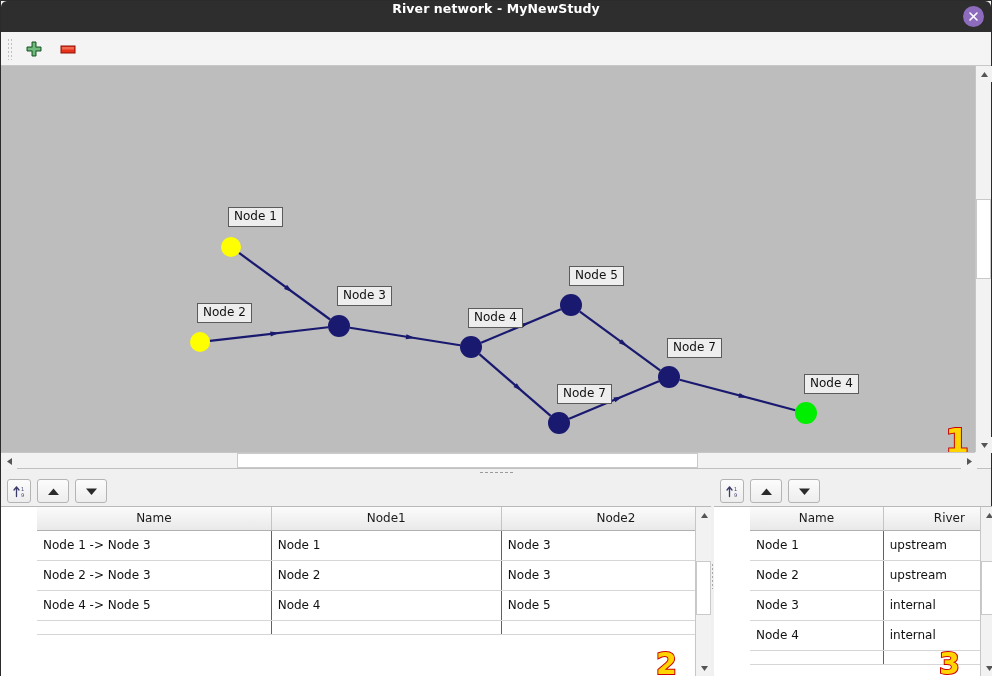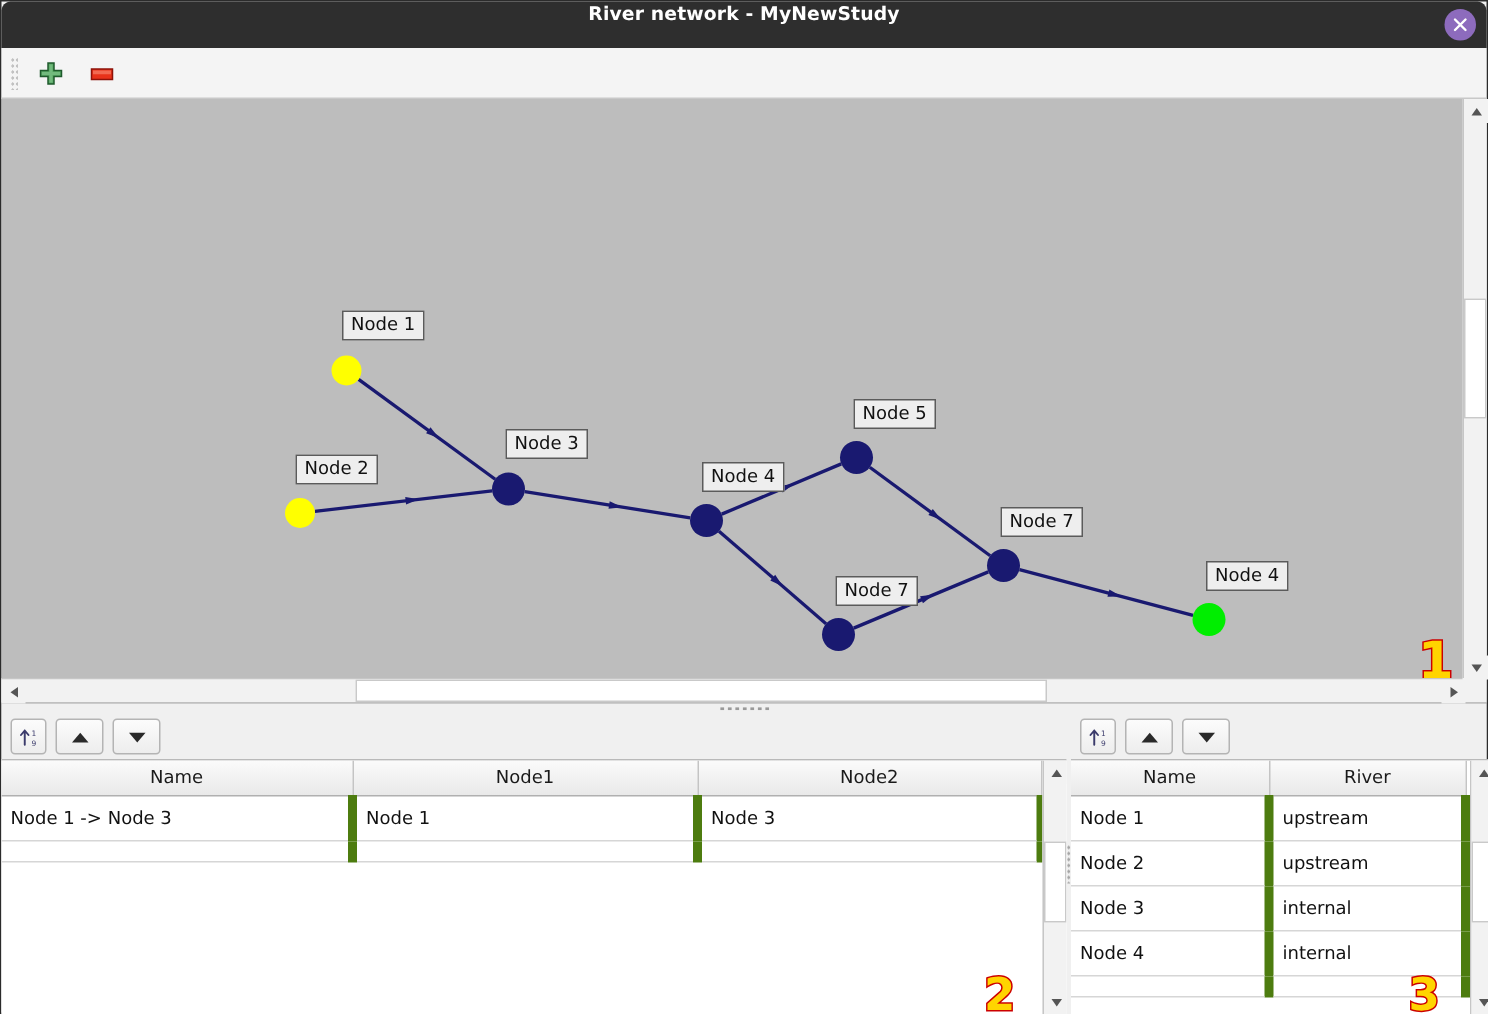--- a/index.html
+++ b/index.html
@@ -113,30 +113,30 @@
     display:flex; align-items:center; justify-content:center;
   }
   .nav-btn {
     width:32px; height:24px; background:linear-gradient(#fcfcfc,#ededed);
     border:1px solid #b4b4b4; border-radius:3px; cursor:pointer;
     display:flex; align-items:center; justify-content:center;
   }
 
   .grid-wrap { position:relative; flex:1; background:#ffffff;
                border-top:1px solid #b9b9b9; display:flex; overflow:hidden; }
-  table.grid { border-collapse:collapse; table-layout:fixed; width:100%; }
+  table.grid { border-collapse:collapse; table-layout:fixed; width:100%;margin-left:36px; }
   table.grid th {
     height:23px; font-size:12px; font-weight:normal; color:#1a1a1a;
     background:linear-gradient(#fbfbfb,#e9e9e9);
     border-right:1px solid #c4c4c4; border-bottom:1px solid #b0b0b0;
     text-align:center;
   }
   table.grid td {
     height:30px; font-size:12px; padding-left:6px; color:#111;
-    background:#ffffff; border-right:6px solid #4d7c0f;
+    background:#ffffff; border-right:1px solid #4d7c0f;
     border-bottom:1px solid #d6d6d6; white-space:nowrap; overflow:hidden;
   }
   table.grid tr.filler td { height:14px; }
 
   .grid-scroll { width:16px; background:#f2f2f2; position:relative;
                  border-left:1px solid #c6c6c6; flex:0 0 16px; }
 
   #annot-2, #annot-3 {
     position:absolute; font-size:30px; font-weight:bold; color:#ffd400;
     -webkit-text-stroke:2px #cc0000; paint-order:stroke fill; line-height:1;
@@ -302,20 +302,30 @@
                   <th>Node1</th>
                   <th>Node2</th>
                 </tr>
               </thead>
             <tbody id="branch-body">
                 <tr>
                   <td>Node 1 -&gt; Node 3</td>
                   <td>Node 1</td>
                   <td>Node 3</td>
                 </tr>
+                <tr>
+                  <td>Node 2 -&gt; Node 3</td>
+                  <td>Node 2</td>
+                  <td>Node 3</td>
+                </tr>
+                <tr>
+                  <td>Node 4 -&gt; Node 5</td>
+                  <td>Node 4</td>
+                  <td>Node 5</td>
+                </tr>
                 <tr class="filler">
                   <td></td>
                   <td></td>
                   <td></td>
                 </tr>
               </tbody>
           </table>
         </div>
         <div class="grid-scroll">
           <div class="sb-arrow" style="position:absolute;top:0;left:0">

